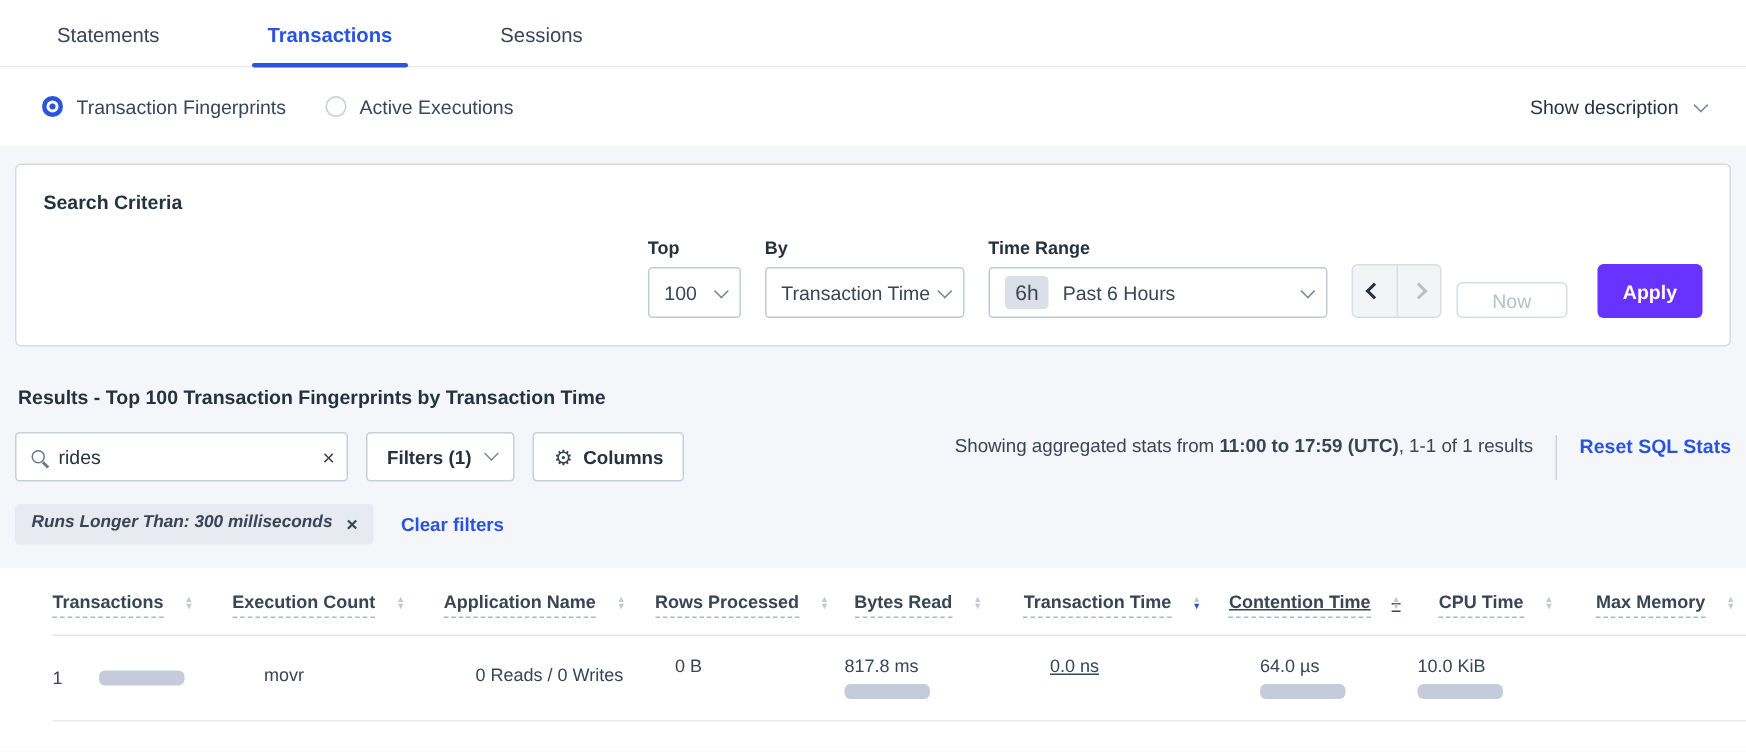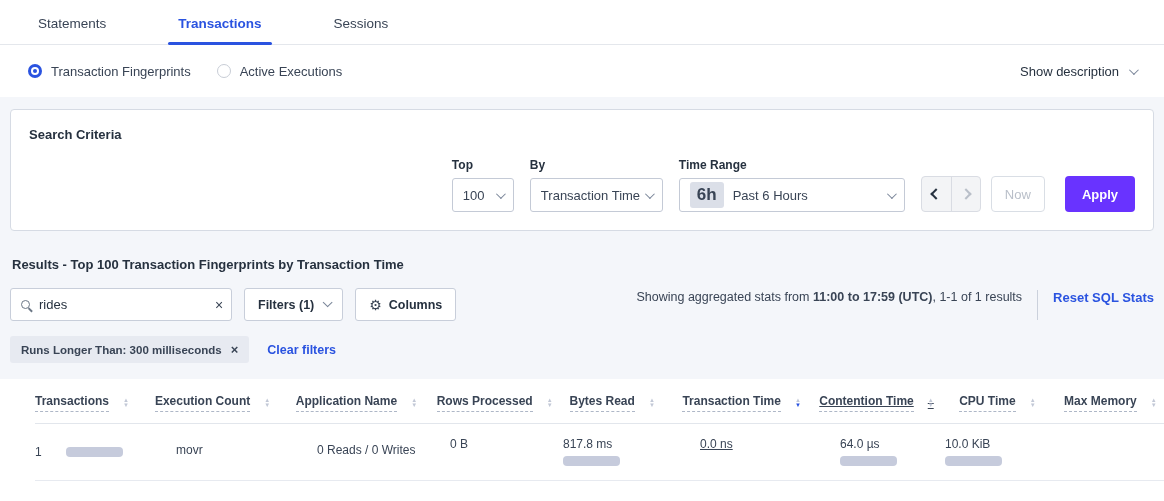--- a/index.html
+++ b/index.html
@@ -31,46 +31,46 @@
   .panel { background:#fff; border:1px solid #D6DBE4; border-radius:4px; padding:17px 18px 18px 18px; }
   .panel-title { font-size:13px; font-weight:bold; color:#26313F; margin-bottom:16px; }
   .controls { display:flex; align-items:flex-end;justify-content:flex-end; }
   .ctrl-group { margin-right:16px; }
   .ctrl-label { font-size:12px; font-weight:bold; color:#26313F; margin-bottom:6px; }
   .select { height:34px; background:#fff; border:1px solid #C4CAD6; border-radius:3px; display:flex; align-items:center; padding:0 10px; cursor:pointer; font-size:13px; color:#394455; }
   .select .spacer { flex:1; }
   .sel-top { width:62px; }
   .sel-by { width:133px; }
   .sel-time { width:226px; }
-  .badge-6h { background:#DBDFE8; border-radius:3px; font-size:17px; font-weight:bold; padding:3px 7px; margin-right:9px; color:#394455; }
+  .badge-6h { background:#DBDFE8; border-radius:3px; font-size:14px; font-weight:normal; padding:3px 7px; margin-right:9px; color:#394455; }
   .chev { width:7px; height:7px; border-right:1.6px solid #7A8699; border-bottom:1.6px solid #7A8699; transform:rotate(45deg) translateY(-2px); display:inline-block; }
   .arrow-group { display:flex; height:36px; border:1px solid #D9DCE3; border-radius:4px; overflow:hidden; background:#F3F4F6; }
   .arrow-btn { width:29px; display:flex; align-items:center; justify-content:center; cursor:pointer; }
   .arrow-btn + .arrow-btn { border-left:1px solid #D9DCE3; }
   .chev-left { width:8px; height:8px; border-left:2px solid #26313F; border-bottom:2px solid #26313F; transform:rotate(45deg); }
   .chev-right { width:8px; height:8px; border-right:2px solid #B9BFC9; border-top:2px solid #B9BFC9; transform:rotate(45deg); }
-  .now-btn { height:36px; margin-left:10px; background:#fff; border:1px solid #D9DEE5; border-radius:4px; color:#B9BFC9; font-size:13px; padding:0 13px; }
+  .now-btn { height:24px; margin-left:10px; background:#fff; border:1px solid #D9DEE5; border-radius:4px; color:#B9BFC9; font-size:13px; padding:0 23px; }
   .apply-btn { height:36px; margin-left:20px; background:#6933FF; border:none; border-radius:4px; color:#fff; font-weight:bold; font-size:13px; padding:0 17px; cursor:pointer; }
   
   .results-heading { font-size:13px; font-weight:bold; color:#26313F; margin:26px 0 16px 2px; }
   .resultsbar { display:flex; align-items:center; }
   .searchbox { width:222px; height:33px; background:#fff; border:1px solid #C8CEDA; border-radius:3px; display:flex; align-items:center; padding:0 10px; }
   .mag { width:9px; height:9px; border:1.5px solid #6B7786; border-radius:50%; position:relative; margin-right:9px; flex:none; }
   .mag::after { content:""; position:absolute; width:5px; height:1.5px; background:#6B7786; transform:rotate(45deg); right:-4px; bottom:-2px; }
   .searchtext { flex:1; border:none; outline:none; font-size:13px; color:#26313F; font-family:"Liberation Sans", sans-serif; background:transparent; }
   .clear-x { color:#394455; font-size:14px; cursor:pointer; line-height:1; }
   .btn-white { height:33px; margin-left:12px; background:#fff; border:1px solid #C8CEDA; border-radius:3px; display:flex; align-items:center; padding:0 13px; font-size:12.5px; font-weight:bold; color:#26313F; cursor:pointer; }
   .btn-white .chev { margin-left:8px; transform:rotate(45deg) translateY(-3px); }
   .gear { font-size:14px; margin-right:7px; color:#394455; font-weight:normal; }
   .stats-area { margin-left:auto; display:flex; align-items:flex-start; font-size:12.5px; color:#394455; }
   .stats-area b { font-weight:bold; }
   .vdiv { width:1px; height:30px; background:#CBD1DC; margin:0 15px; }
   .reset-link { color:#2A53E0; font-size:13px; font-weight:600; cursor:pointer; white-space:nowrap; }
   .pillrow { display:flex; align-items:center; margin-top:15px; }
-  .pill { background:#E7EAF1; border-radius:3px; padding:6px 11px; font-size:11.5px; font-weight:bold; color:#394455; display:flex; align-items:center; }
+  .pill { background:#E7EAF1; border-radius:3px; padding:6px 11px; font-size:11.5px; font-weight:bold; color:#394455; display:flex; align-items:flex-start;font-style:italic; }
   .pill .x { margin-left:9px; font-size:13px; cursor:pointer; font-weight:bold; }
   .clear-filters { color:#2A53E0; font-size:12.5px; font-weight:bold; margin-left:18px; cursor:pointer; }
   
   .tablewrap { background:#fff; padding:0 0 0 35px; }
   .thead { display:flex; align-items:center; padding:15px 0 11px 0; border-bottom:1px solid #E2E6EC; }
   .th { display:flex; align-items:center; font-size:12px; font-weight:bold; color:#394455; padding-right:6px; }
   .th .lbl { border-bottom:1px dashed #AEB7C7; padding-bottom:3px; white-space:nowrap; }
   .sorter { display:inline-flex; flex-direction:column; margin-left:14px; cursor:pointer; }
   .sorter span { font-size:6px; line-height:5px; color:#C2C8D6; }
   .sorter span.active { color:#2A53E0; }

